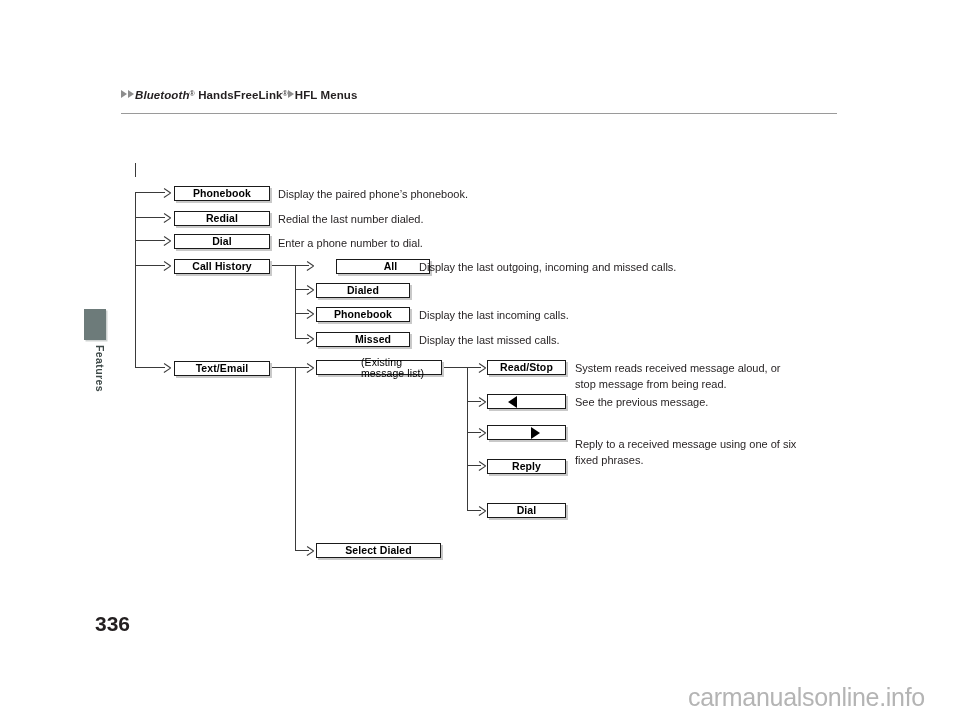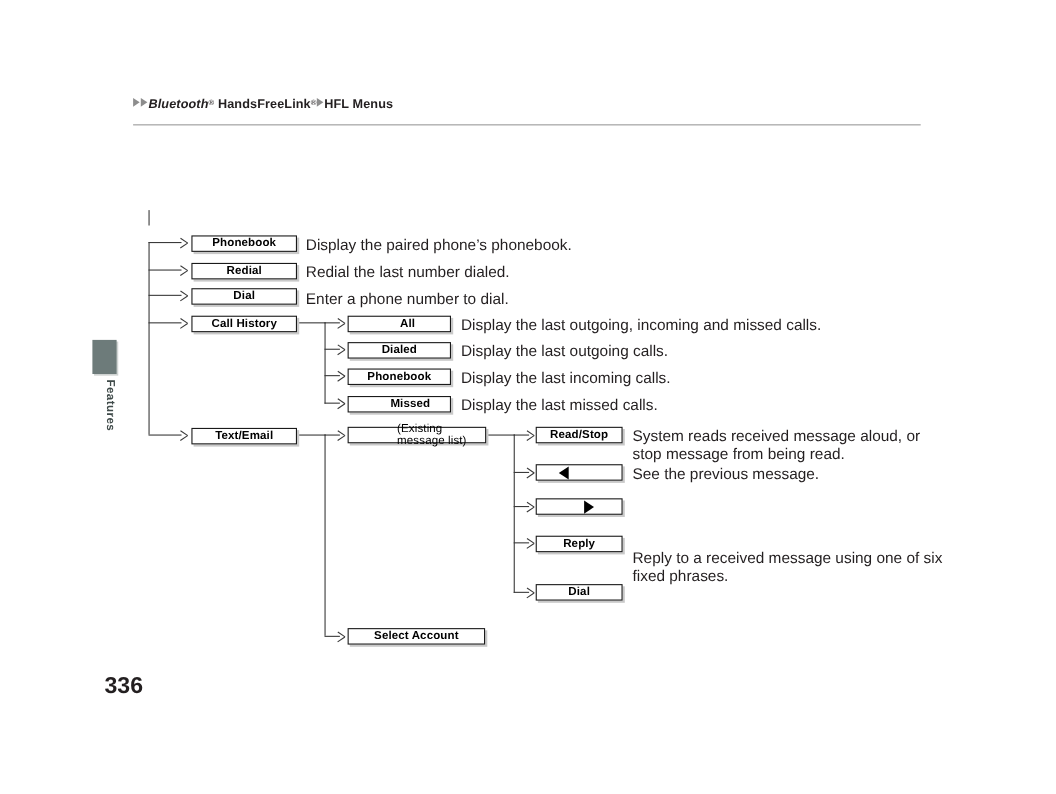--- a/index.html
+++ b/index.html
@@ -47,35 +47,35 @@
     position:absolute;left:95px;top:612px;
     font-size:21px;font-weight:bold;color:#231f20;
   }
   .watermark{
     position:absolute;left:688px;top:683px;
     font-size:25px;color:#b4b4b4;letter-spacing:-.3px;
     font-family:"Liberation Sans", sans-serif;
   }
 
   
-  .diagram{position:absolute;left:0;top:0;width:960px;height:612px;margin-top:28px;}
+  .diagram{position:absolute;left:0;top:0;width:960px;height:612px;}
 
   .box{
     position:absolute;box-sizing:border-box;
     background:#ffffff;border:1.2px solid #1a1a1a;
     box-shadow:2px 2px 0 #c9c9c9;
     height:15px;
     font-size:10.5px;font-weight:bold;color:#000;
     display:flex;align-items:center;justify-content:center;
     line-height:1;letter-spacing:.1px;
   }
   .box.soft{font-weight:normal;padding-left:44px;}
 
   .desc{
-    position:absolute;font-size:14px;color:#231f20;
+    position:absolute;font-size:11px;color:#231f20;
     line-height:15.5px;white-space:pre-line;font-weight:normal;
   }
 
   
   .hline{position:absolute;height:1.3px;background:#3a3a3a;}
   .vline{position:absolute;width:1.3px;background:#3a3a3a;}
   .tick{position:absolute;width:1.3px;background:#3a3a3a;}
 
   
   .arrow{
@@ -141,27 +141,26 @@
 
     <div class="hline" style="left:135px;top:265px;width:30px;"></div>
     <div class="arrow" style="left:164px;top:260px;"></div>
     <div class="box" style="left:174px;top:259px;width:96px;">Call History</div>
 
     <div class="hline" style="left:272px;top:265px;width:24px;"></div>
     <div class="vline" style="left:295px;top:265px;height:74px;"></div>
 
     <div class="hline" style="left:295px;top:265px;width:14px;"></div>
     <div class="arrow" style="left:307px;top:260px;"></div>
-    <div class="box" style="left:316px;top:259px;width:94px;padding-left:15px;">All</div>
+    <div class="box" style="left:336px;top:259px;width:94px;padding-left:15px;">All</div>
     <div class="desc" style="left:419px;top:260px;width:400px;">Display the last outgoing, incoming and missed calls.</div>
 
     <div class="hline" style="left:295px;top:289px;width:14px;"></div>
     <div class="arrow" style="left:307px;top:284px;"></div>
     <div class="box" style="left:316px;top:283px;width:94px;">Dialed</div>
-    <div class="desc" style="left:419px;top:284px;width:400px;">Display the last outgoing calls.</div>
 
     <div class="hline" style="left:295px;top:313px;width:14px;"></div>
     <div class="arrow" style="left:307px;top:308px;"></div>
     <div class="box" style="left:316px;top:307px;width:94px;">Phonebook</div>
     <div class="desc" style="left:419px;top:308px;width:400px;">Display the last incoming calls.</div>
 
     <div class="hline" style="left:295px;top:338px;width:14px;"></div>
     <div class="arrow" style="left:307px;top:333px;"></div>
     <div class="box" style="left:316px;top:332px;width:94px;padding-left:20px;">Missed</div>
     <div class="desc" style="left:419px;top:333px;width:400px;">Display the last missed calls.</div>
@@ -199,28 +198,29 @@
     <div class="arrow" style="left:479px;top:427px;"></div>
     <div class="box tri-box" style="left:487px;top:425px;width:79px;">
       <span class="tri-wrap right">
         <span class="tri-right"></span>
       </span>
     </div>
 
     <div class="hline" style="left:467px;top:465px;width:14px;"></div>
     <div class="arrow" style="left:479px;top:460px;"></div>
     <div class="box" style="left:487px;top:459px;width:79px;">Reply</div>
-    <div class="desc" style="left:575px;top:472px;width:320px;">Reply to a received message using one of six
+    <div class="desc" style="left:575px;top:437px;width:320px;">Reply to a received message using one of six
 fixed phrases.</div>
 
     <div class="hline" style="left:467px;top:510px;width:14px;"></div>
     <div class="arrow" style="left:479px;top:505px;"></div>
     <div class="box" style="left:487px;top:503px;width:79px;">Dial</div>
 
     <div class="hline" style="left:295px;top:550px;width:14px;"></div>
     <div class="arrow" style="left:307px;top:545px;"></div>
-    <div class="box" style="left:316px;top:543px;width:125px;">Select Account</div>
+    <div class="box" style="left:316px;top:543px;width:125px;">Select Dialed</div>
 
   </div>
 
   <div class="pageno">336</div>
+  <div class="watermark">carmanualsonline.info</div>
 
 </div>
 
 </body></html>

